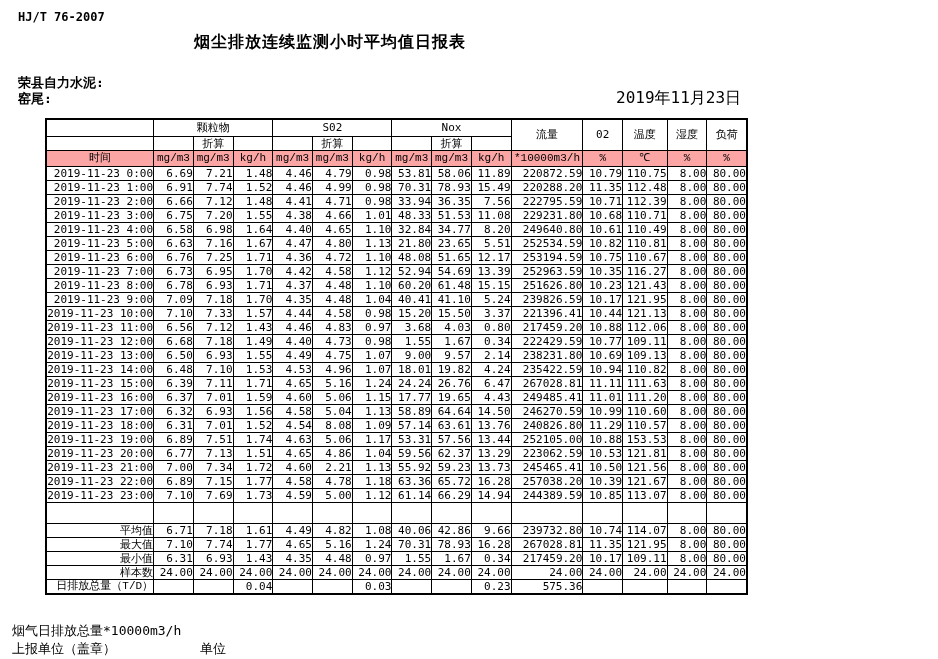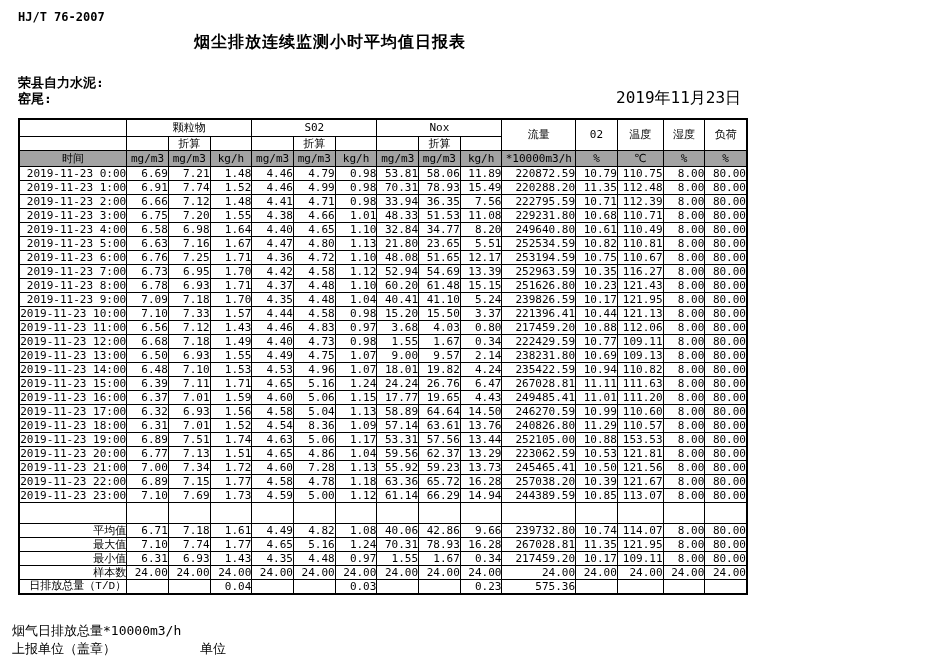--- a/index.html
+++ b/index.html
@@ -7,28 +7,28 @@
        font-family:"DejaVu Sans Mono","DejaVu Sans",sans-serif;color:#000;}
   .page{position:relative;width:748px;height:659px;}
   .standard{position:absolute;left:18px;top:10px;font-size:12px;font-weight:bold;white-space:nowrap;}
   .title{position:absolute;left:0;top:32px;width:660px;text-align:center;
          font-size:16px;font-weight:bold;letter-spacing:1px;white-space:nowrap;}
   .company{position:absolute;left:18px;top:74px;font-size:13px;font-weight:bold;white-space:nowrap;}
   .station{position:absolute;left:18px;top:90px;font-size:13px;font-weight:bold;white-space:nowrap;}
   .date{position:absolute;left:616px;top:88px;font-size:16px;white-space:nowrap;}
   table.report{position:absolute;left:18px;top:118px;border-collapse:collapse;
                table-layout:fixed;font-size:11px;}
-  table.report{border:2px solid #000;}
+  table.report{border:2px solid #000;margin-left:27px;}
   table.report th,table.report td{border:1px solid #000;padding:0;height:13px;
                line-height:13px;white-space:nowrap;overflow:visible;font-weight:normal;}
   thead th{text-align:center;font-size:11px;}
   thead tr.h1 th{height:16px;line-height:16px;}
   thead tr.h2 th{height:13px;line-height:13px;}
   thead tr.units th{height:15px;line-height:15px;}
-  .green{background:#a3a3a3;}
+  .green{background:#fca5a5;font-family:Liberation Mono, monospace;}
   td.time,td.slabel{text-align:right;padding-right:4px;}
   td.num{text-align:right;padding-right:5px;}
   td.flow{text-align:right;padding-right:7px;}
   tr.spacer td{height:20px;}
   td.total-label span{display:block;margin-left:-16px;text-align:right;white-space:nowrap;font-family:Liberation Mono, monospace;}
   .foot1{position:absolute;left:12px;top:622px;font-size:13px;white-space:nowrap;}
   .foot2{position:absolute;left:12px;top:640px;font-size:13px;white-space:nowrap;}
   .foot3{position:absolute;left:200px;top:640px;font-size:13px;white-space:nowrap;}
 </style>
 </head>
@@ -407,21 +407,21 @@
           <td class="num">110.60</td>
           <td class="num">8.00</td>
           <td class="num">80.00</td>
         </tr>
         <tr>
           <td class="time">2019-11-23 18:00</td>
           <td class="num">6.31</td>
           <td class="num">7.01</td>
           <td class="num">1.52</td>
           <td class="num">4.54</td>
-          <td class="num">8.36</td>
+          <td class="num">8.08</td>
           <td class="num">1.09</td>
           <td class="num">57.14</td>
           <td class="num">63.61</td>
           <td class="num">13.76</td>
           <td class="flow">240826.80</td>
           <td class="num">11.29</td>
           <td class="num">110.57</td>
           <td class="num">8.00</td>
           <td class="num">80.00</td>
         </tr>
@@ -458,21 +458,21 @@
           <td class="num">121.81</td>
           <td class="num">8.00</td>
           <td class="num">80.00</td>
         </tr>
         <tr>
           <td class="time">2019-11-23 21:00</td>
           <td class="num">7.00</td>
           <td class="num">7.34</td>
           <td class="num">1.72</td>
           <td class="num">4.60</td>
-          <td class="num">7.28</td>
+          <td class="num">2.21</td>
           <td class="num">1.13</td>
           <td class="num">55.92</td>
           <td class="num">59.23</td>
           <td class="num">13.73</td>
           <td class="flow">245465.41</td>
           <td class="num">10.50</td>
           <td class="num">121.56</td>
           <td class="num">8.00</td>
           <td class="num">80.00</td>
         </tr>

